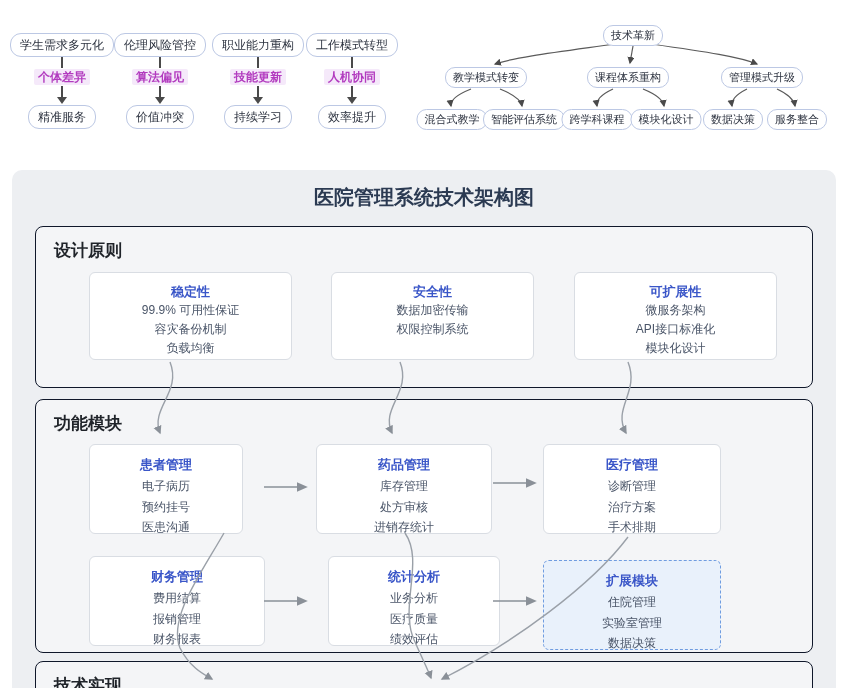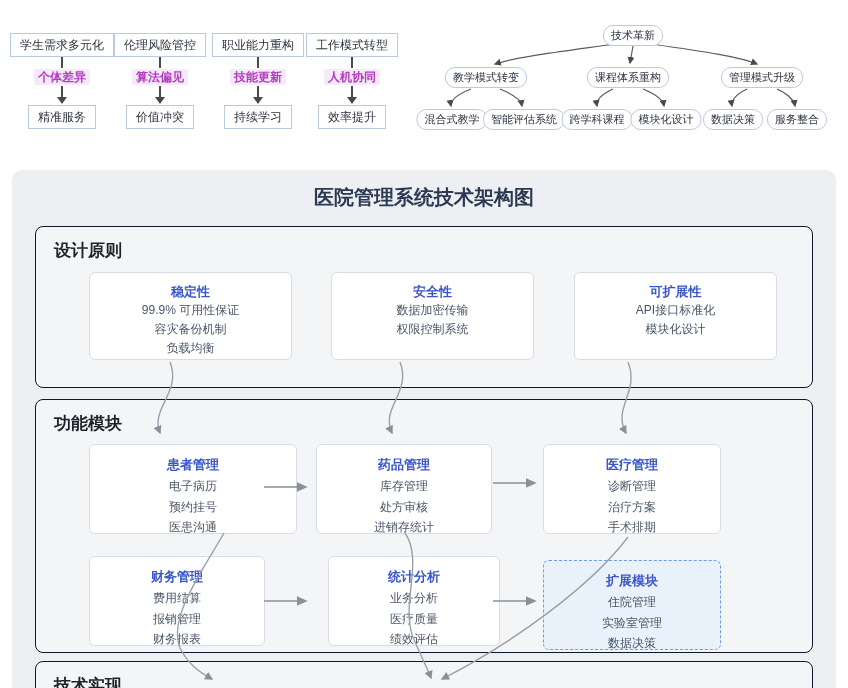--- a/index.html
+++ b/index.html
@@ -4,21 +4,21 @@
 <style>
   html,body{margin:0;padding:0;}
   body{
     width:848px;height:688px;position:relative;overflow:hidden;
     background:#ffffff;
     font-family:"Liberation Sans","DejaVu Sans",sans-serif;
   }
   
   .tl-col{position:absolute;top:33px;width:120px;display:flex;flex-direction:column;align-items:center;}
   .tl-box{
-    background:#fff;border:1px solid #bcc8e4;border-radius:0;
+    background:#fff;border:1px solid #bcc8e4;border-radius:11px;
     font-size:12px;color:#2d3340;padding:4px 9px;white-space:nowrap;line-height:14px;
   }
   .tl-line{width:2px;height:11px;background:#4a4a4a;}
   .tl-label{
     font-size:12px;font-weight:bold;color:#b23bbf;background:#f5e9fa;
     padding:1px 4px;border-radius:2px;margin:1px 0;white-space:nowrap;line-height:14px;
   }
   .tl-arrowhead{
     width:0;height:0;border-left:5px solid transparent;border-right:5px solid transparent;
     border-top:7px solid #4a4a4a;margin-bottom:1px;
@@ -138,28 +138,29 @@
       <div class="card-item">容灾备份机制</div>
       <div class="card-item">负载均衡</div>
     </div>
     <div class="card" style="left:295px;top:45px;width:203px;height:88px">
       <div class="card-title">安全性</div>
       <div class="card-item">数据加密传输</div>
       <div class="card-item">权限控制系统</div>
     </div>
     <div class="card" style="left:538px;top:45px;width:203px;height:88px">
       <div class="card-title">可扩展性</div>
+      <div class="card-item">微服务架构</div>
       <div class="card-item">API接口标准化</div>
       <div class="card-item">模块化设计</div>
     </div>
   </div>
 
   <div class="panel" style="top:229px;height:254px">
     <div class="panel-heading">功能模块</div>
-    <div class="card mod" style="left:53px;top:44px;width:208px;height:90px">
+    <div class="card mod" style="left:53px;top:44px;width:154px;height:90px">
       <div class="card-title">患者管理</div>
       <div class="card-item">电子病历</div>
       <div class="card-item">预约挂号</div>
       <div class="card-item">医患沟通</div>
     </div>
     <div class="card mod" style="left:280px;top:44px;width:176px;height:90px">
       <div class="card-title">药品管理</div>
       <div class="card-item">库存管理</div>
       <div class="card-item">处方审核</div>
       <div class="card-item">进销存统计</div>

